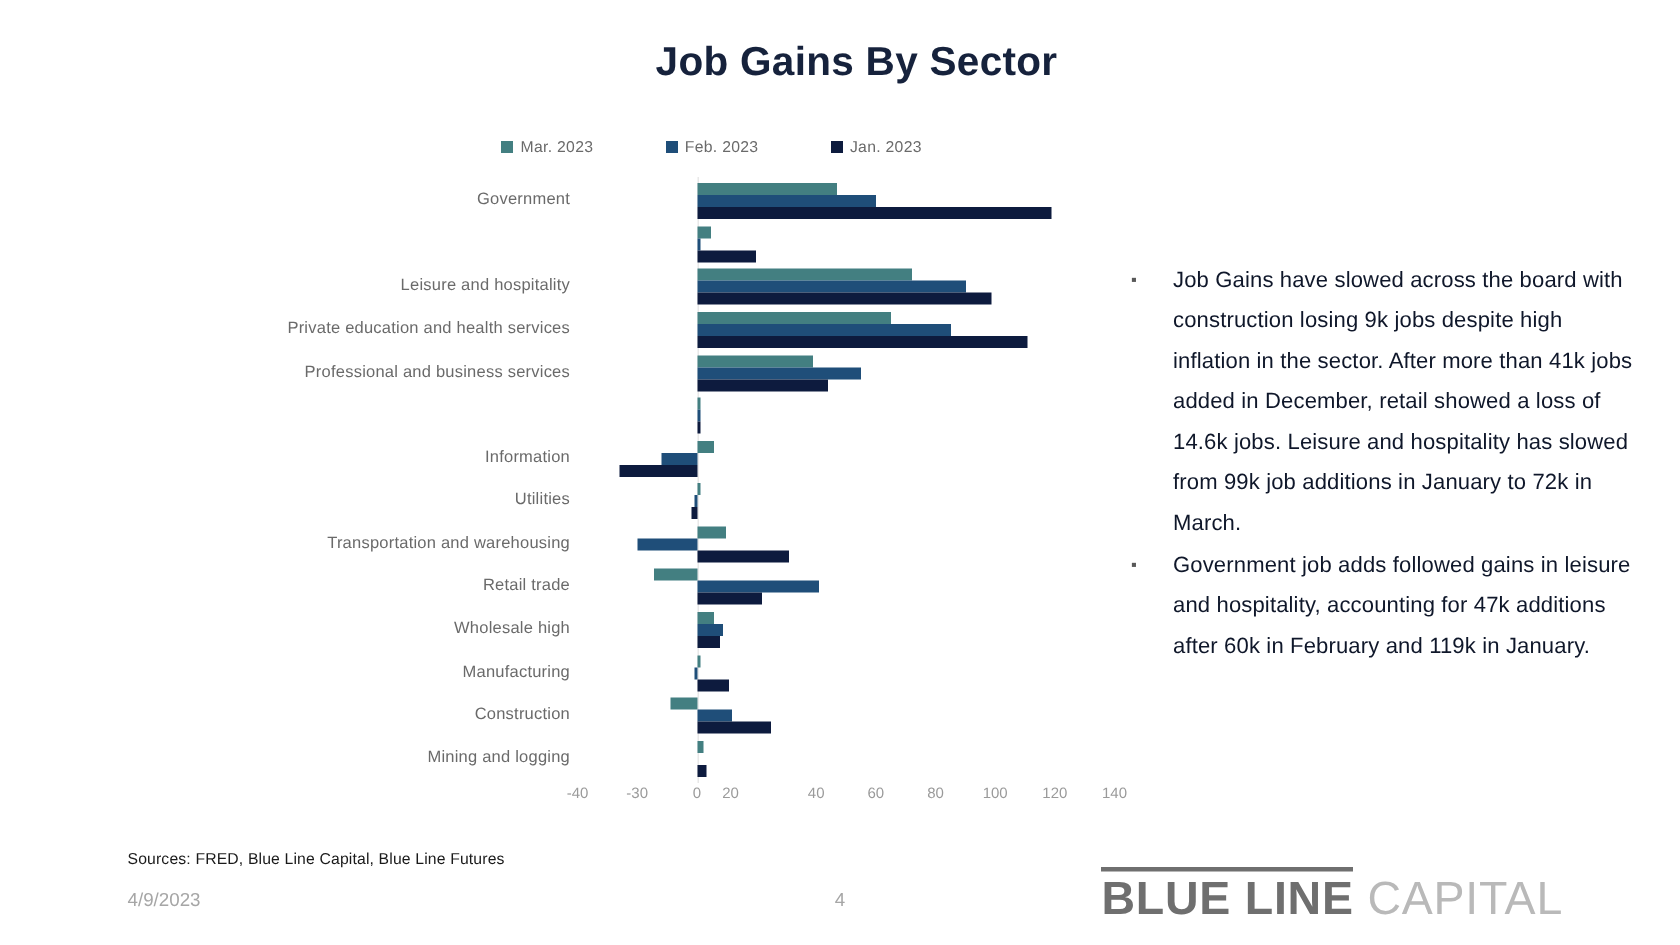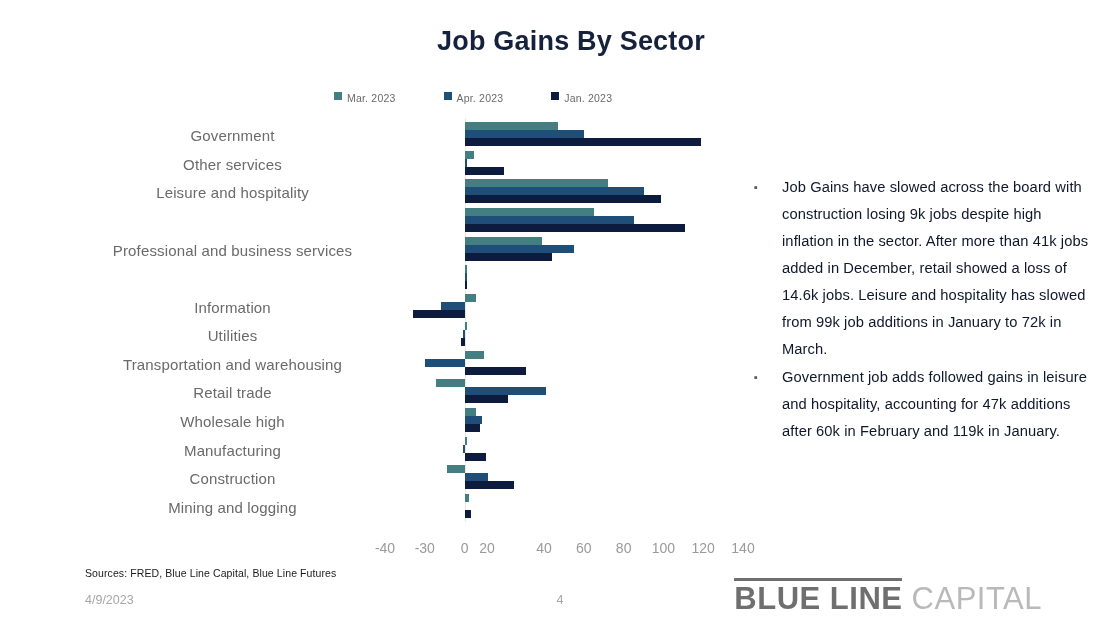--- a/index.html
+++ b/index.html
@@ -25,39 +25,39 @@
   }
 
   
   #chart-legend {
     position:absolute;
     left:312px; top:92px;
     display:flex;
     gap:26px;
     align-items:center;
   }
-  .legend-entry { display:flex; align-items:flex-start; gap:5px;padding-left:22px; }
+  .legend-entry { display:flex; align-items:center; gap:5px;padding-left:22px; }
   .legend-swatch { width:8px; height:8px; display:block; }
   .legend-label { font-size:10.5px; color:#6a6a6a; letter-spacing:.2px; }
 
   
   #chart-area {
     position:absolute;
     left:85px; top:120px;
     width:660px; height:440px;
   }
   #category-axis {
     position:absolute; left:0; top:0;
     width:295px; height:400px;
   }
   .cat-label {
     position:absolute; right:0;
     width:295px;
-    text-align:center;
-    font-size:15px;
+    text-align:right;
+    font-size:11px;
     color:#6a6a6a;
     letter-spacing:.15px;
     white-space:nowrap;
   }
 
   #plot {
     position:absolute;
     left:300px; top:0;
     width:358px; height:400px;
   }
@@ -74,25 +74,24 @@
 
   
   #value-axis {
     position:absolute;
     left:300px; top:404px;
     width:358px; height:24px;
   }
   .tick-label {
     position:absolute;
     top:0;
-    font-size:14px;
+    font-size:10px;
     color:#9a9a9a;
     transform:translateX(-50%);
     white-space:nowrap;
-    margin-top:16px;
   }
 
   
   #commentary {
     position:absolute;
     left:748px; top:174px;
     width:345px;
   }
   .bullet-row {
     display:flex;
@@ -150,33 +149,33 @@
 
 <div id="slide-title">Job Gains By Sector</div>
 
 <div id="chart-legend">
     <div class="legend-entry">
       <span class="legend-swatch" style="background: rgb(67, 127, 129);"></span>
       <span class="legend-label">Mar. 2023</span>
     </div>
     <div class="legend-entry">
       <span class="legend-swatch" style="background: rgb(31, 78, 121);"></span>
-      <span class="legend-label">Apr. 2023</span>
+      <span class="legend-label">Feb. 2023</span>
     </div>
     <div class="legend-entry">
       <span class="legend-swatch" style="background: rgb(13, 27, 62);"></span>
       <span class="legend-label">Jan. 2023</span>
     </div>
   </div>
 
 <div id="chart-area">
   <div id="category-axis">
       <div class="cat-label" style="top: 7.28571px;">Government</div>
-      <div class="cat-label" style="top: 35.8571px;">Other services</div>
       <div class="cat-label" style="top: 64.4286px;">Leisure and hospitality</div>
+      <div class="cat-label" style="top: 93px;">Private education and health services</div>
       <div class="cat-label" style="top: 121.571px;">Professional and business services</div>
       <div class="cat-label" style="top: 178.714px;">Information</div>
       <div class="cat-label" style="top: 207.286px;">Utilities</div>
       <div class="cat-label" style="top: 235.857px;">Transportation and warehousing</div>
       <div class="cat-label" style="top: 264.429px;">Retail trade</div>
       <div class="cat-label" style="top: 293px;">Wholesale high</div>
       <div class="cat-label" style="top: 321.571px;">Manufacturing</div>
       <div class="cat-label" style="top: 350.143px;">Construction</div>
       <div class="cat-label" style="top: 378.714px;">Mining and logging</div>
     </div>

